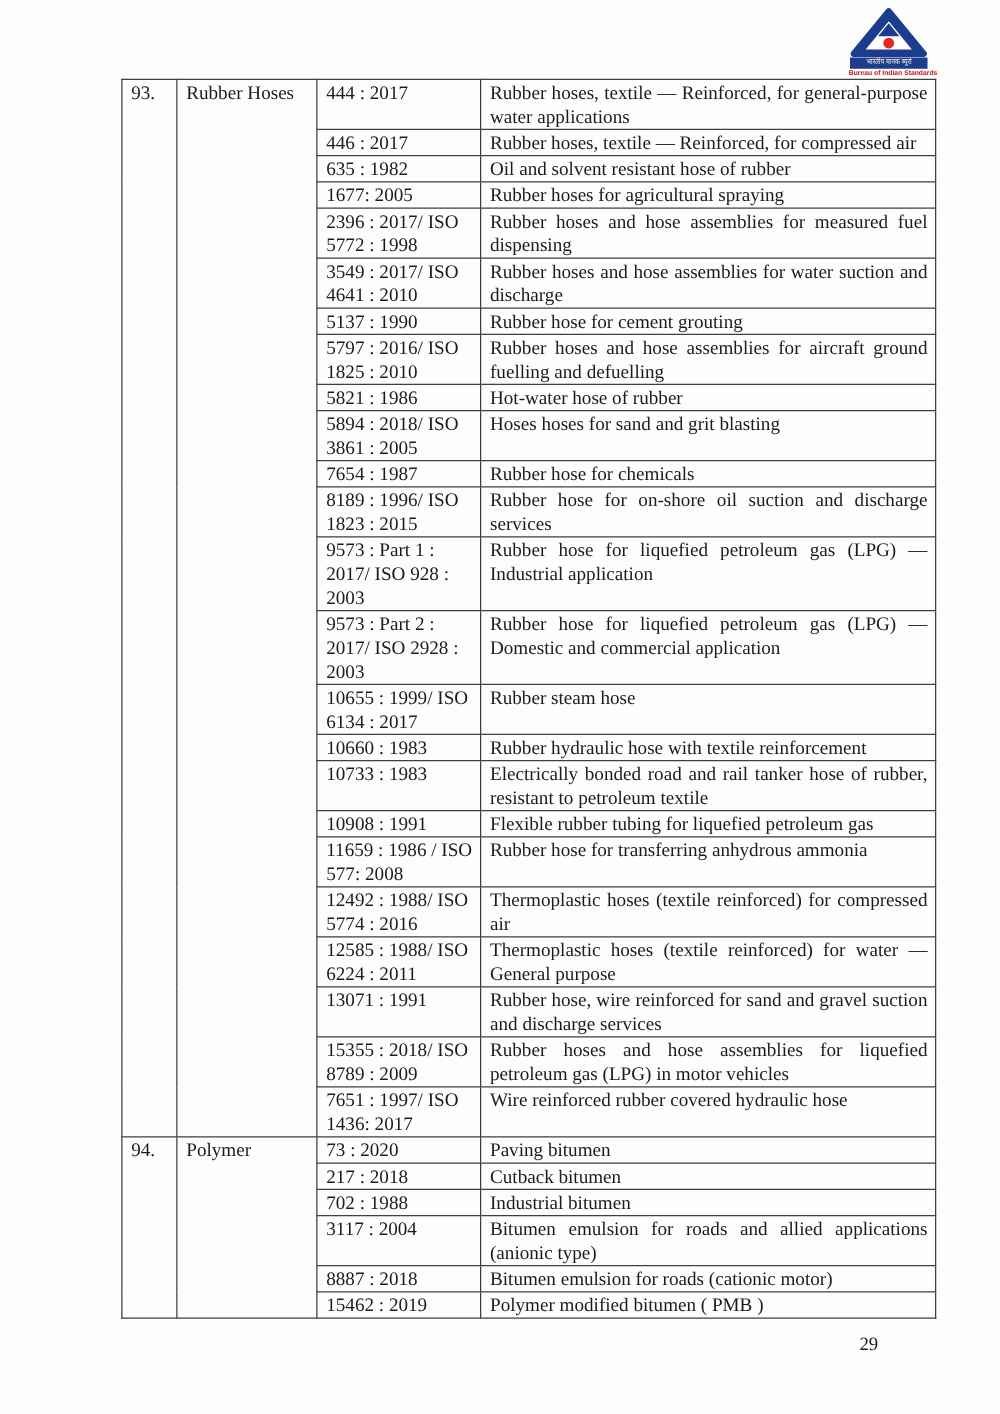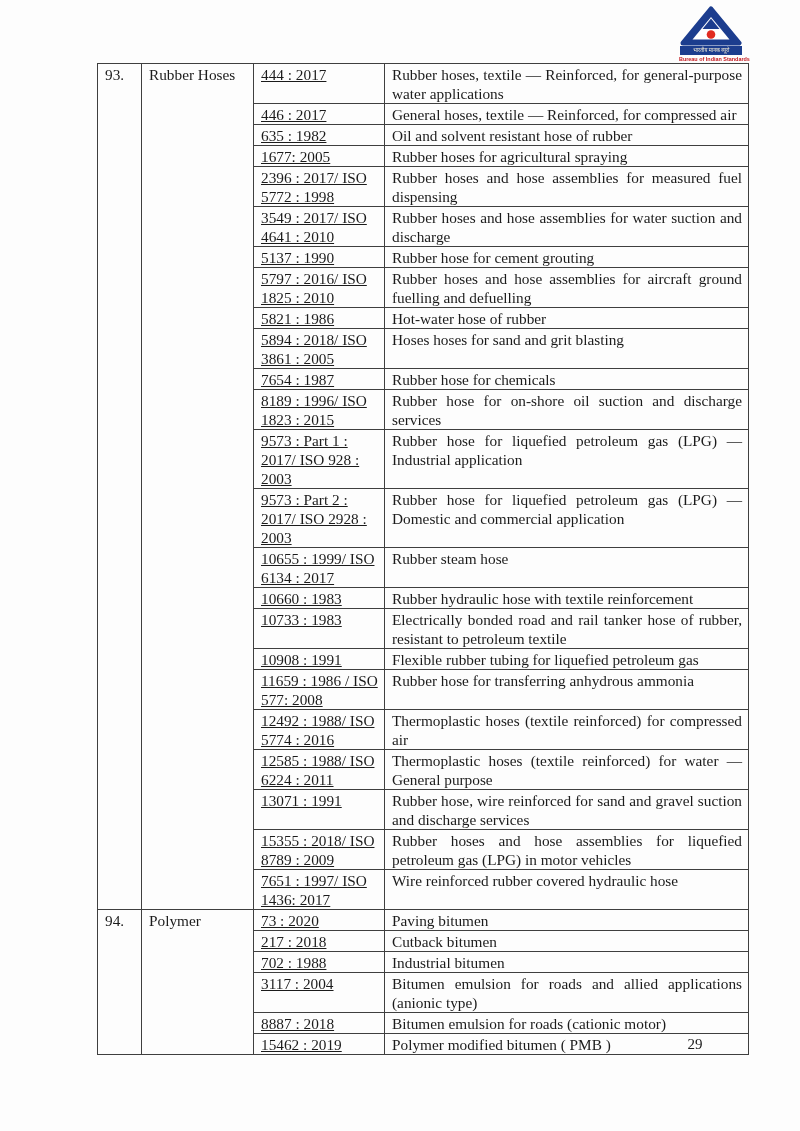--- a/index.html
+++ b/index.html
@@ -60,27 +60,27 @@
   table.standards, table.standards td {
     border: 1px solid var(--border-color, #3f3f3f);
   }
   table.standards td {
     vertical-align: top;
     font-size: 15.3px;
     line-height: 19px;
     padding: 1px 6px 0 7px;
   }
   td.col-serial  { padding-left: 8px; }
-  td.col-isno    { padding-right: 9px; text-decoration: underline; }
+  td.col-isno    { padding-right: 9px; }
   td.col-desc    { text-align: justify; padding-left: 6px; }
 
   
   .page-number {
     position: absolute;
-    left: 680px; top: 1036px;
+    left: 680px; top: 1068px;
     width: 30px;
     font-size: 15px;
     text-align: center;
     color: #1b1b1b;
   }
 </style>
 </head>
 <body>
 
 <div class="page">
@@ -111,21 +111,21 @@
     </colgroup>
     <tbody>
         <tr>
           <td rowspan="24" class="col-serial">93.</td>
           <td rowspan="24" class="col-category">Rubber Hoses</td>
           <td class="col-isno">444 : 2017</td>
           <td class="col-desc">Rubber hoses, textile — Reinforced, for general-purpose water applications</td>
         </tr>
         <tr>
           <td class="col-isno">446 : 2017</td>
-          <td class="col-desc">General hoses, textile — Reinforced, for compressed air</td>
+          <td class="col-desc">Rubber hoses, textile — Reinforced, for compressed air</td>
         </tr>
         <tr>
           <td class="col-isno">635 : 1982</td>
           <td class="col-desc">Oil and solvent resistant hose of rubber</td>
         </tr>
         <tr>
           <td class="col-isno">1677: 2005</td>
           <td class="col-desc">Rubber hoses for agricultural spraying</td>
         </tr>
         <tr>

